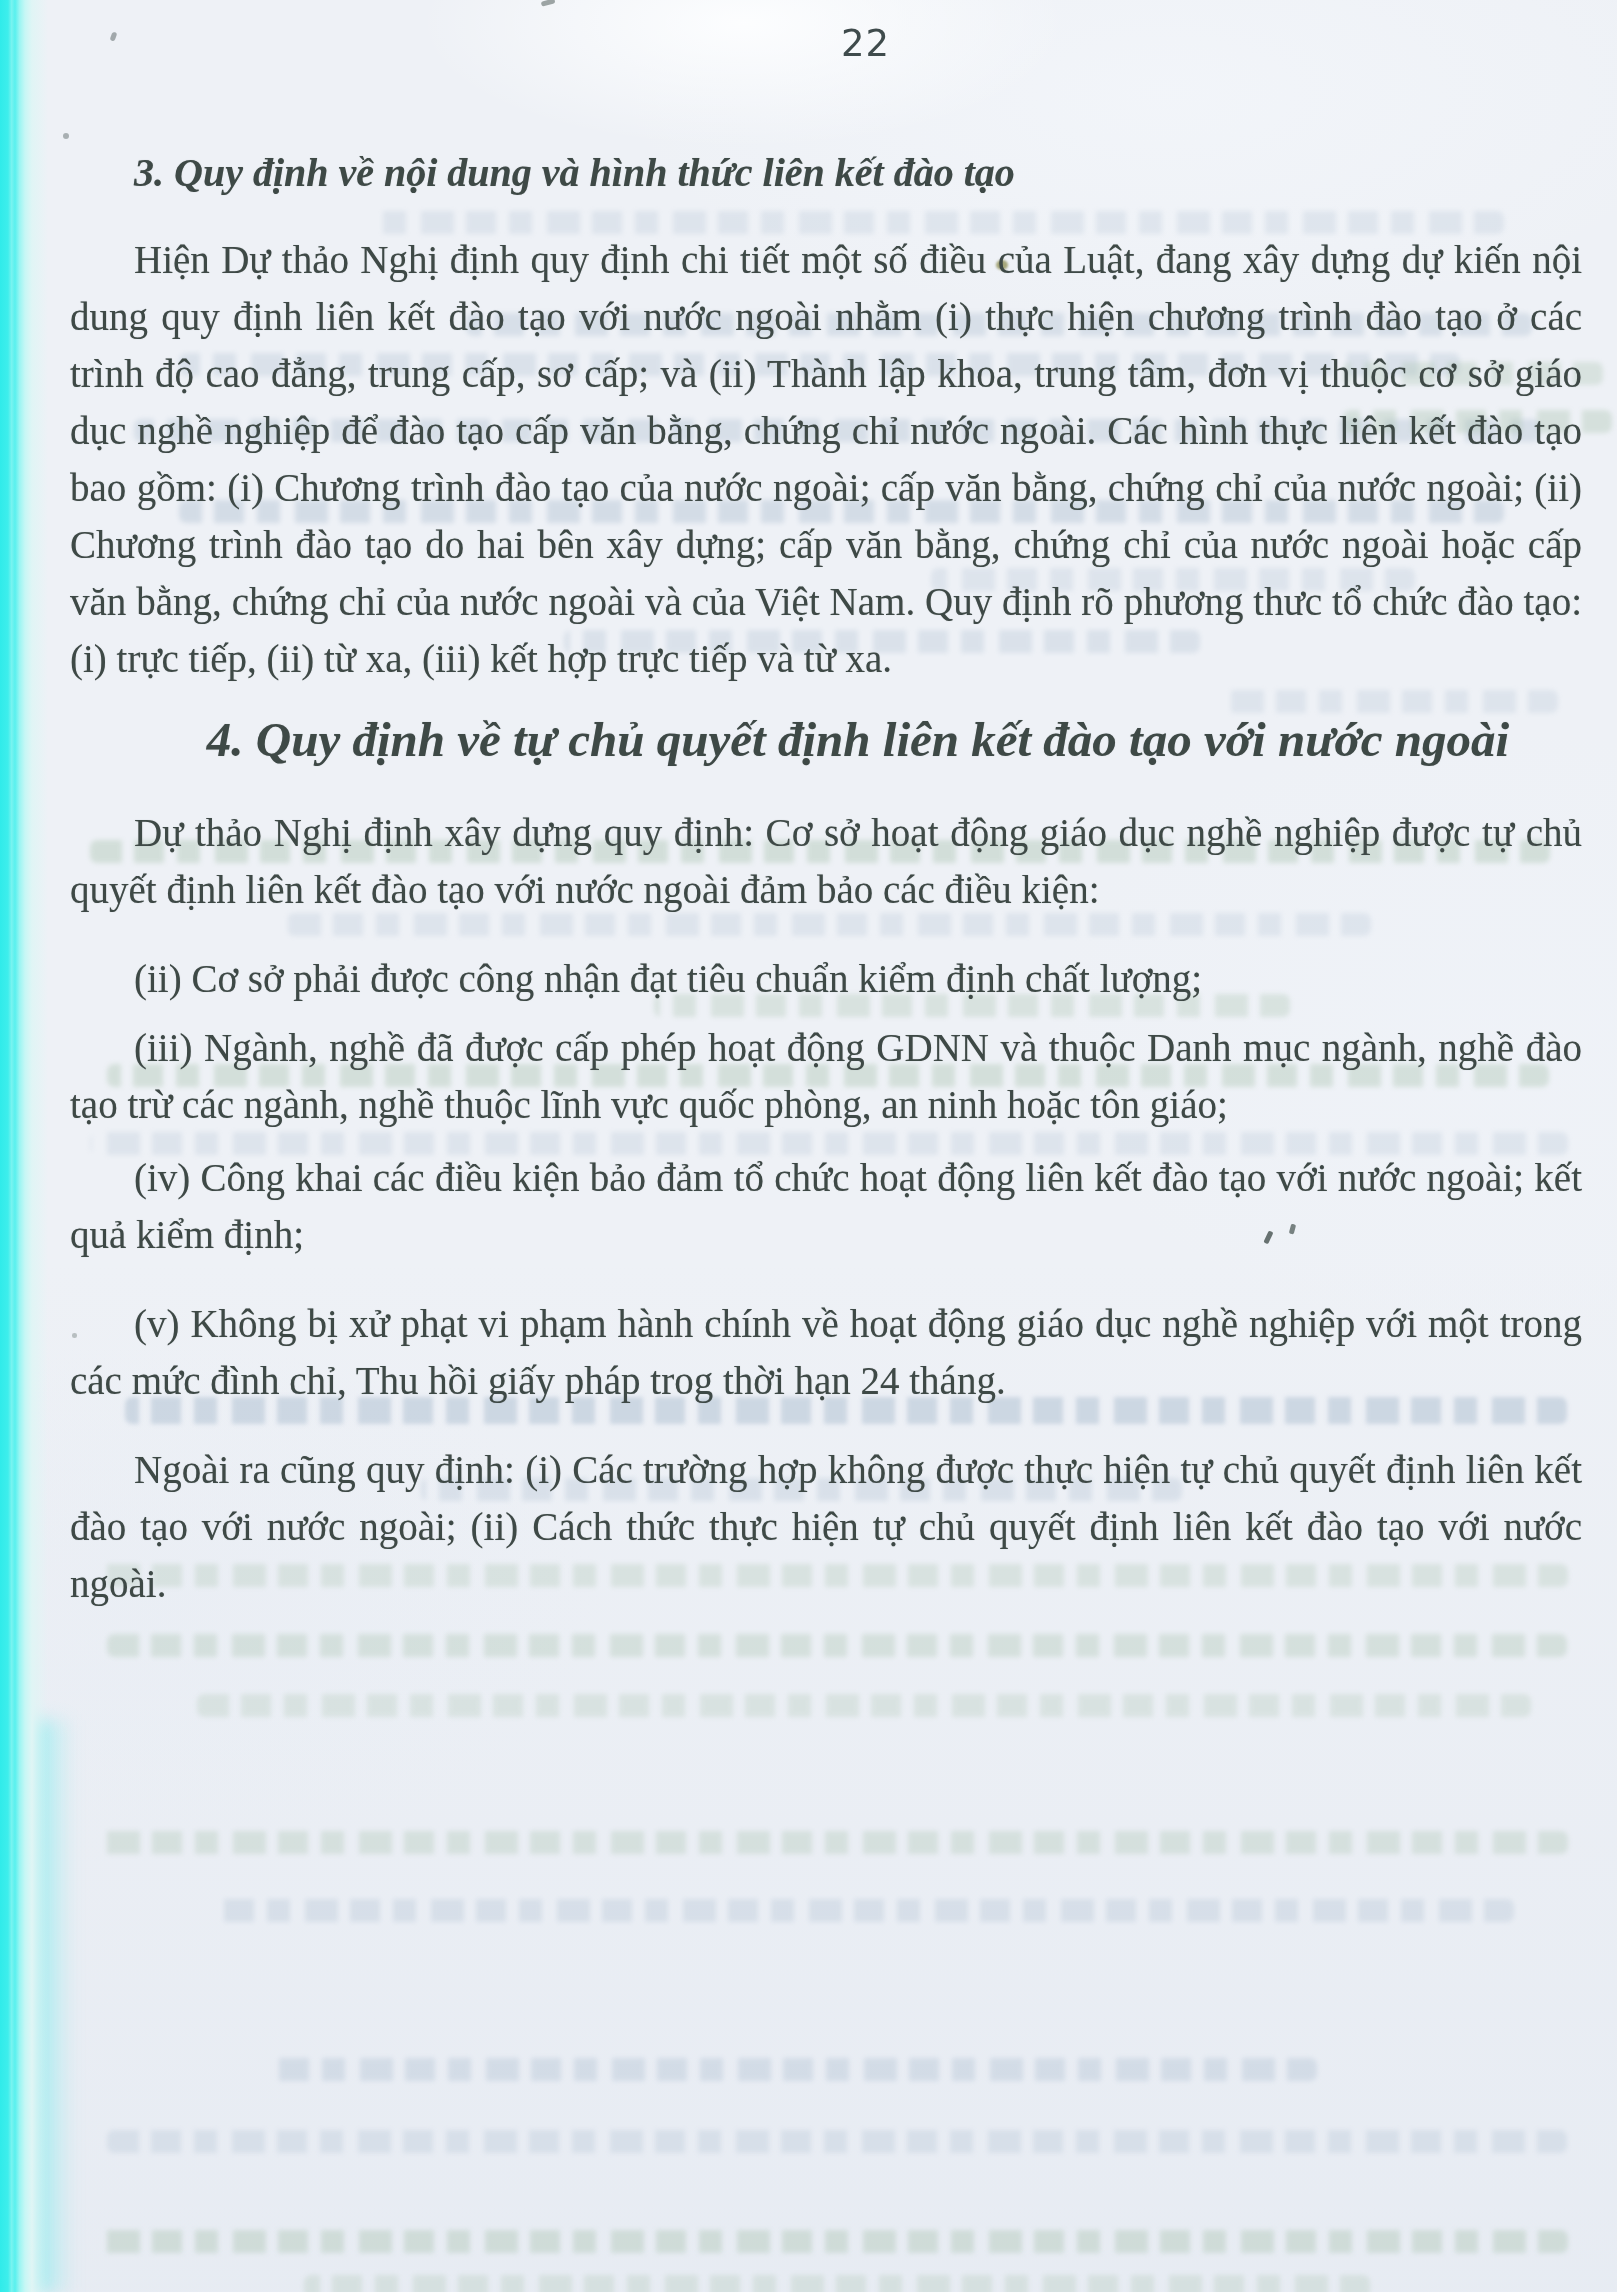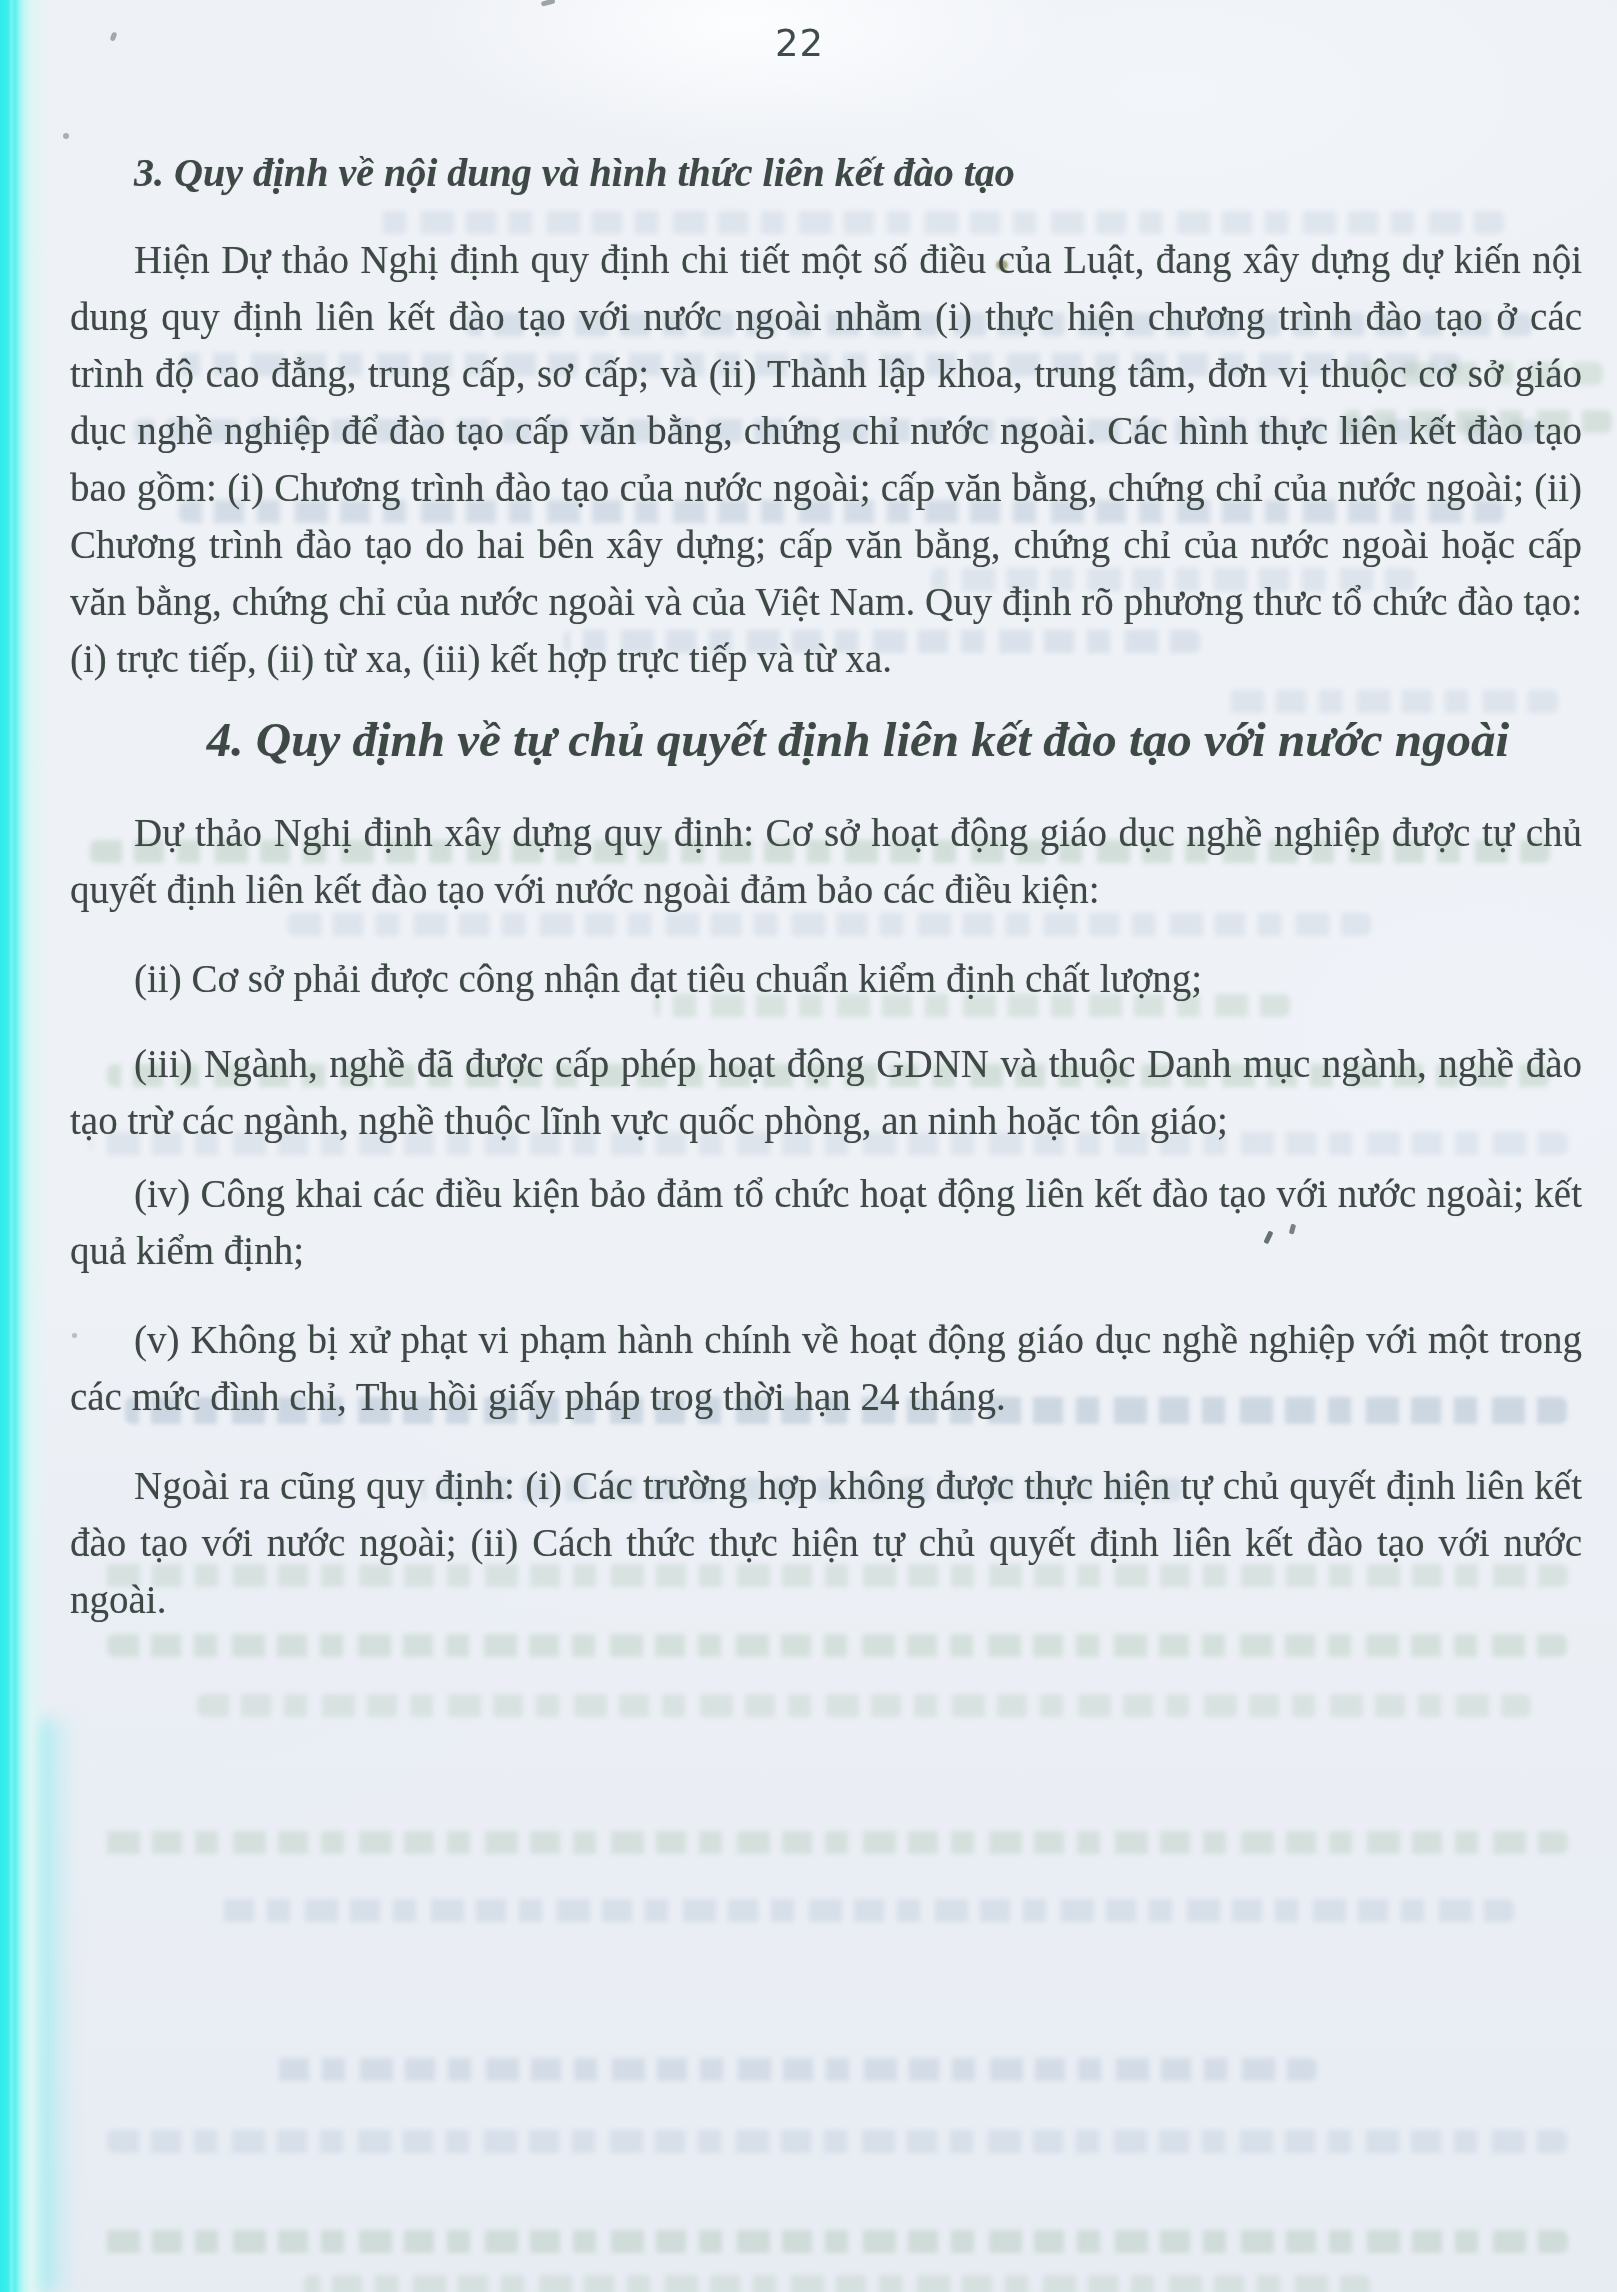--- a/index.html
+++ b/index.html
@@ -24,21 +24,21 @@
     background:linear-gradient(90deg,
       #30ebea 0px,#3eeeec 8px,#79f3f0 11.6px,#58f0ee 15px,
       #9cf5f2 19.7px,#c6f7f5 25px,#e0f5f5 32px,rgba(238,241,246,0) 48px);
   }
   .edge-strip-glow{
     position:absolute;left:0;bottom:0;width:85px;height:573px;z-index:5;pointer-events:none;
     background:linear-gradient(90deg, rgba(48,235,234,.75), rgba(48,235,234,0) 85%);
     filter:blur(9px);
   }
   .page-number{
-    position:absolute;top:21.5px;left:775px;z-index:4;
+    position:absolute;top:21.5px;left:841px;z-index:4;
     font-family:"DejaVu Sans",sans-serif;font-size:37px;color:#3f4b4c;letter-spacing:0.9px;
   }
   .content{
     position:absolute;left:70px;width:1512px;top:99px;z-index:3;
     color:#3e4946;font-size:39px;line-height:57px;
   }
   .block{
     margin:0;text-align:justify;text-indent:64px;
     text-shadow:0 0 0.9px rgba(62,73,70,.35);
   }
@@ -110,18 +110,18 @@
 <i class="dot-olive"></i>
 <i class="tick" style="left:1266px;top:1231px;width:5.4px;height:12.5px;transform:rotate(25deg);opacity:.8;"></i>
 <i class="tick" style="left:1290px;top:1224px;width:4.5px;height:9.9px;transform:rotate(15deg);opacity:.7;"></i>
 
 <main class="content">
   <h3 class="block heading heading-bold" style="margin-top:45px;font-size:40px;">3. Quy định về nội dung và hình thức liên kết đào tạo</h3>
   <p class="block" style="margin-top:30px;">Hiện Dự thảo Nghị định quy định chi tiết một số điều của Luật, đang xây dựng dự kiến nội dung quy định liên kết đào tạo với nước ngoài nhằm (i) thực hiện chương trình đào tạo ở các trình độ cao đẳng, trung cấp, sơ cấp; và (ii) Thành lập khoa, trung tâm, đơn vị thuộc cơ sở giáo dục nghề nghiệp để đào tạo cấp văn bằng, chứng chỉ nước ngoài. Các hình thực liên kết đào tạo bao gồm: (i) Chương trình đào tạo của nước ngoài; cấp văn bằng, chứng chỉ của nước ngoài; (ii) Chương trình đào tạo do hai bên xây dựng; cấp văn bằng, chứng chỉ của nước ngoài hoặc cấp văn bằng, chứng chỉ của nước ngoài và của Việt Nam. Quy định rõ phương thưc tổ chức đào tạo: (i) trực tiếp, (ii) từ xa, (iii) kết hợp trực tiếp và từ xa.</p>
   <h3 class="block heading" style="margin-top:24px;font-size:49px;text-align:center;">4. Quy định về tự chủ quyết định liên kết đào tạo với nước ngoài</h3>
   <p class="block" style="margin-top:36px;">Dự thảo Nghị định xây dựng quy định: Cơ sở hoạt động giáo dục nghề nghiệp được tự chủ quyết định liên kết đào tạo với nước ngoài đảm bảo các điều kiện:</p>
   <p class="block" style="margin-top:32px;">(ii) Cơ sở phải được công nhận đạt tiêu chuẩn kiểm định chất lượng;</p>
-  <p class="block" style="margin-top:28px;">(iii) Ngành, nghề đã được cấp phép hoạt động GDNN và thuộc Danh mục ngành, nghề đào tạo trừ các ngành, nghề thuộc lĩnh vực quốc phòng, an ninh hoặc tôn giáo;</p>
+  <p class="block" style="margin-top:12px;">(iii) Ngành, nghề đã được cấp phép hoạt động GDNN và thuộc Danh mục ngành, nghề đào tạo trừ các ngành, nghề thuộc lĩnh vực quốc phòng, an ninh hoặc tôn giáo;</p>
   <p class="block" style="margin-top:16px;">(iv) Công khai các điều kiện bảo đảm tổ chức hoạt động liên kết đào tạo với nước ngoài; kết quả kiểm định;</p>
   <p class="block" style="margin-top:32px;">(v) Không bị xử phạt vi phạm hành chính về hoạt động giáo dục nghề nghiệp với một trong các mức đình chỉ, Thu hồi giấy pháp trog thời hạn 24 tháng.</p>
   <p class="block" style="margin-top:32px;">Ngoài ra cũng quy định: (i) Các trường hợp không được thực hiện tự chủ quyết định liên kết đào tạo với nước ngoài; (ii) Cách thức thực hiện tự chủ quyết định liên kết đào tạo với nước ngoài.</p>
 </main>
 
 
 </body></html>

